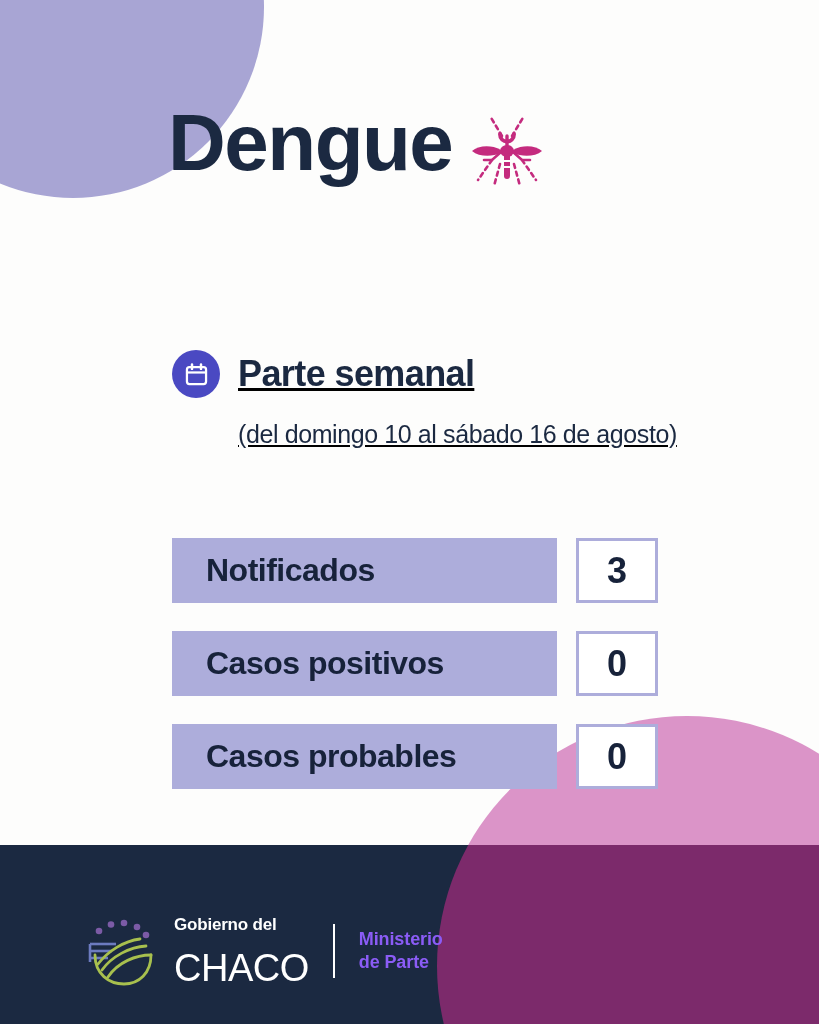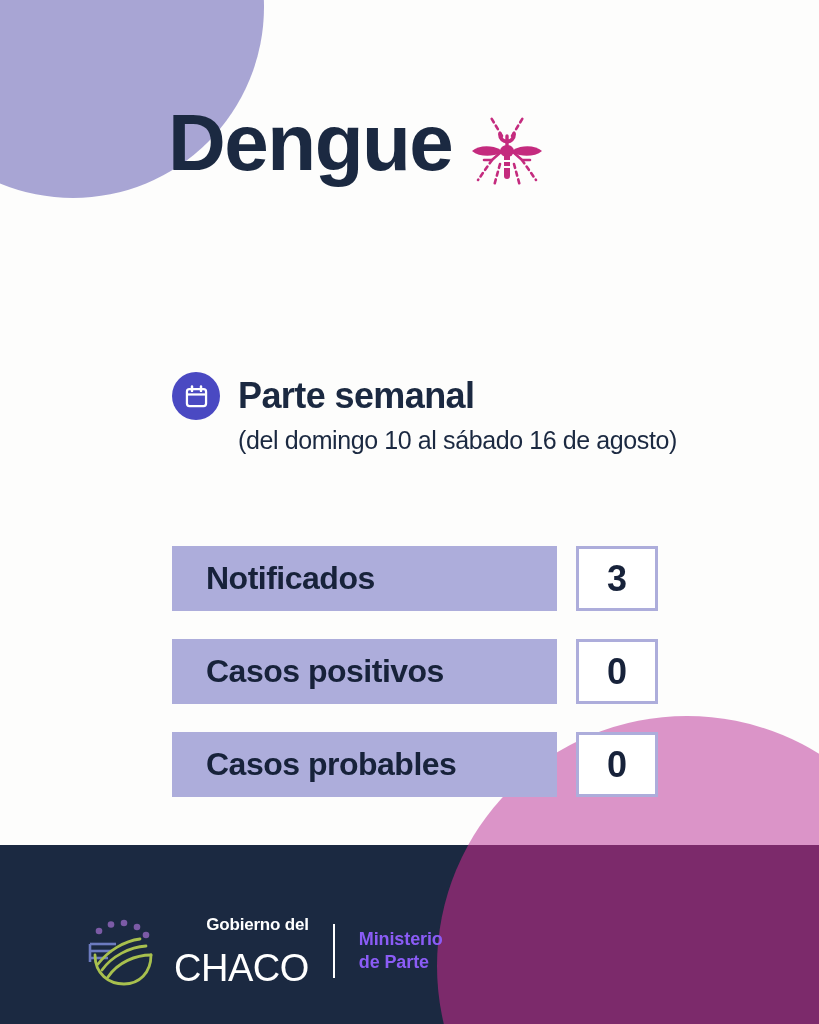--- a/index.html
+++ b/index.html
@@ -104,22 +104,23 @@
     width: 78px;
     height: 84px;
     flex: 0 0 auto;
     margin-top: 4px;
   }
 
   
   .week-block {
     position: absolute;
     left: 172px;
-    top: 372px;
+    top: 350px;
     width: 600px;
+    text-decoration: underline;
   }
 
   .week-row {
     display: flex;
     align-items: center;
     gap: 18px;
   }
 
   .calendar-badge {
     width: 48px;
@@ -134,42 +135,41 @@
 
   .week-title {
     font-size: 36px;
     font-weight: 700;
     color: #1B2941;
     letter-spacing: -0.6px;
     white-space: nowrap;
   }
 
   .week-sub {
-    margin-top: 6px;
+    margin-top: 22px;
     margin-left: 66px;
     font-size: 25px;
     font-weight: 500;
     color: #1B2941;
     letter-spacing: -0.4px;
     white-space: nowrap;
   }
 
   
   .stats {
     position: absolute;
     left: 172px;
     top: 538px;
     width: 490px;
   }
 
   .stat-row {
     display: flex;
     align-items: stretch;
     margin-bottom: 28px;
-    margin-top: 8px;
   }
   .stat-row:last-child { margin-bottom: 0; }
 
   .stat-label {
     width: 385px;
     height: 65px;
     background: #ADADDB;
     display: flex;
     align-items: center;
     padding-left: 34px;
@@ -214,21 +214,20 @@
     margin-left: 16px;
     color: #FFFFFF;
     line-height: 1;
   }
 
   .gov-text .line1 {
     font-size: 17px;
     font-weight: 700;
     letter-spacing: -0.2px;
     margin-bottom: 16px;
-    text-align: right;
   }
 
   .gov-text .line2 {
     font-size: 38px;
     font-weight: 400;
     letter-spacing: -0.5px;
     text-align: right;
   }
 
   .footer-divider {

